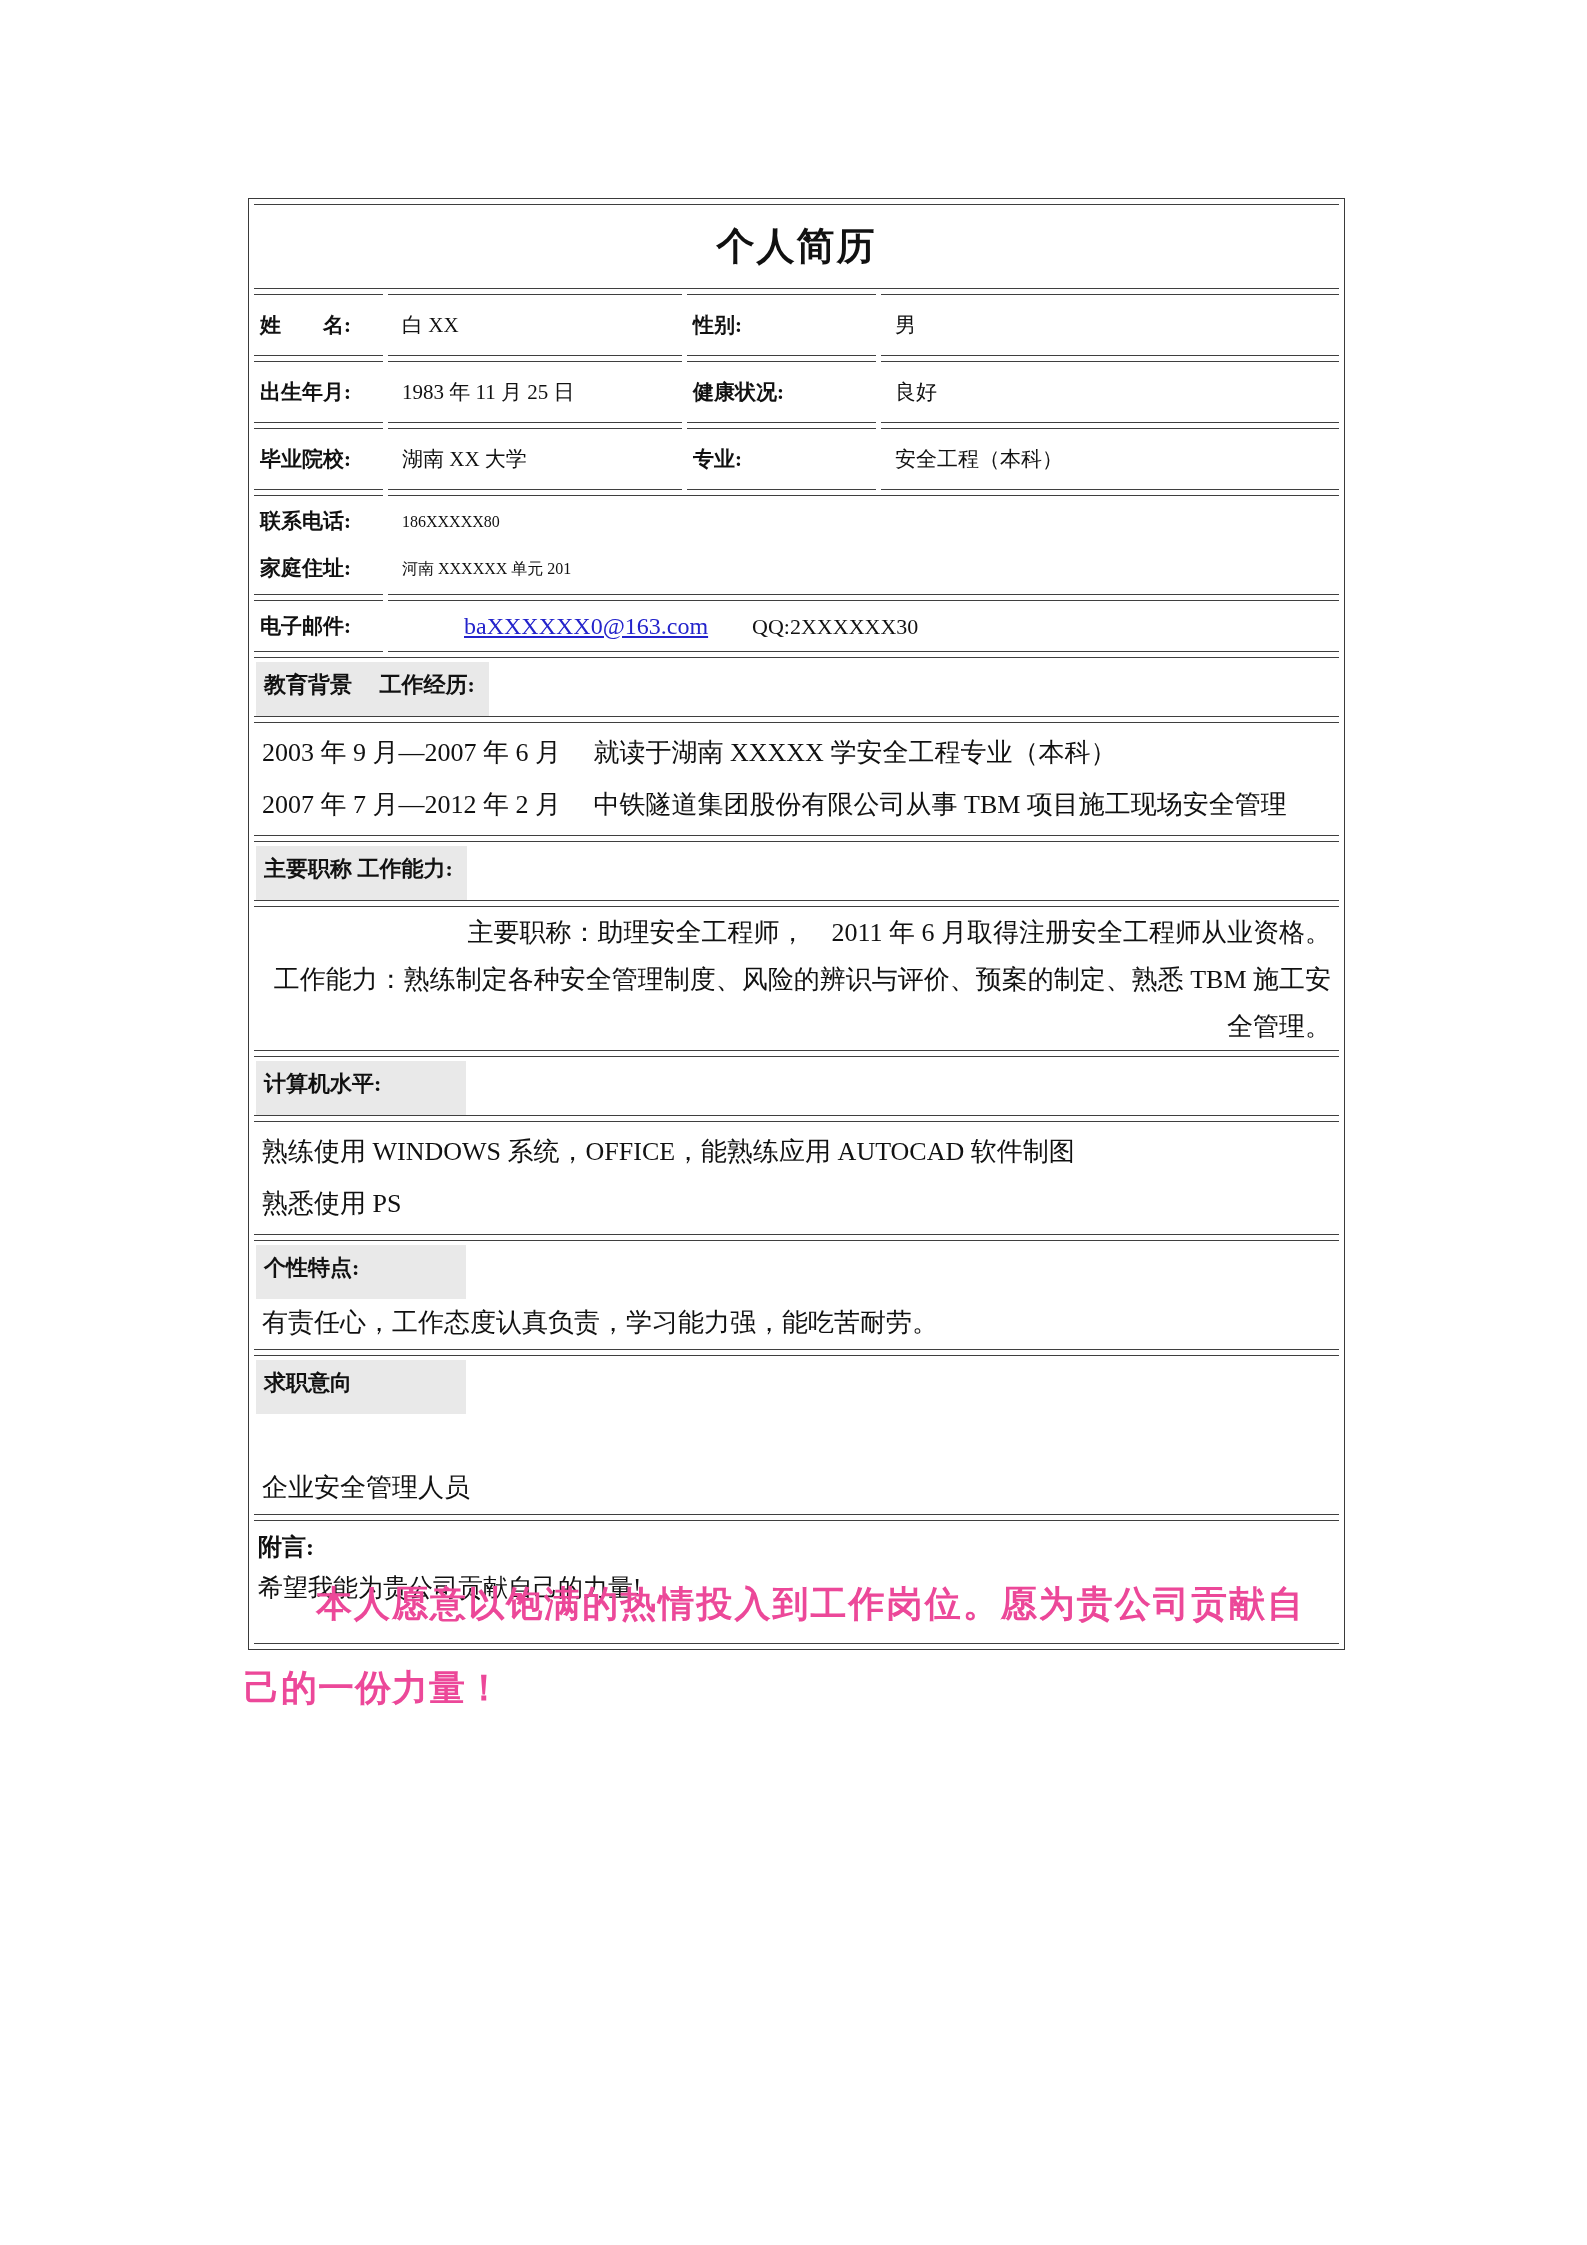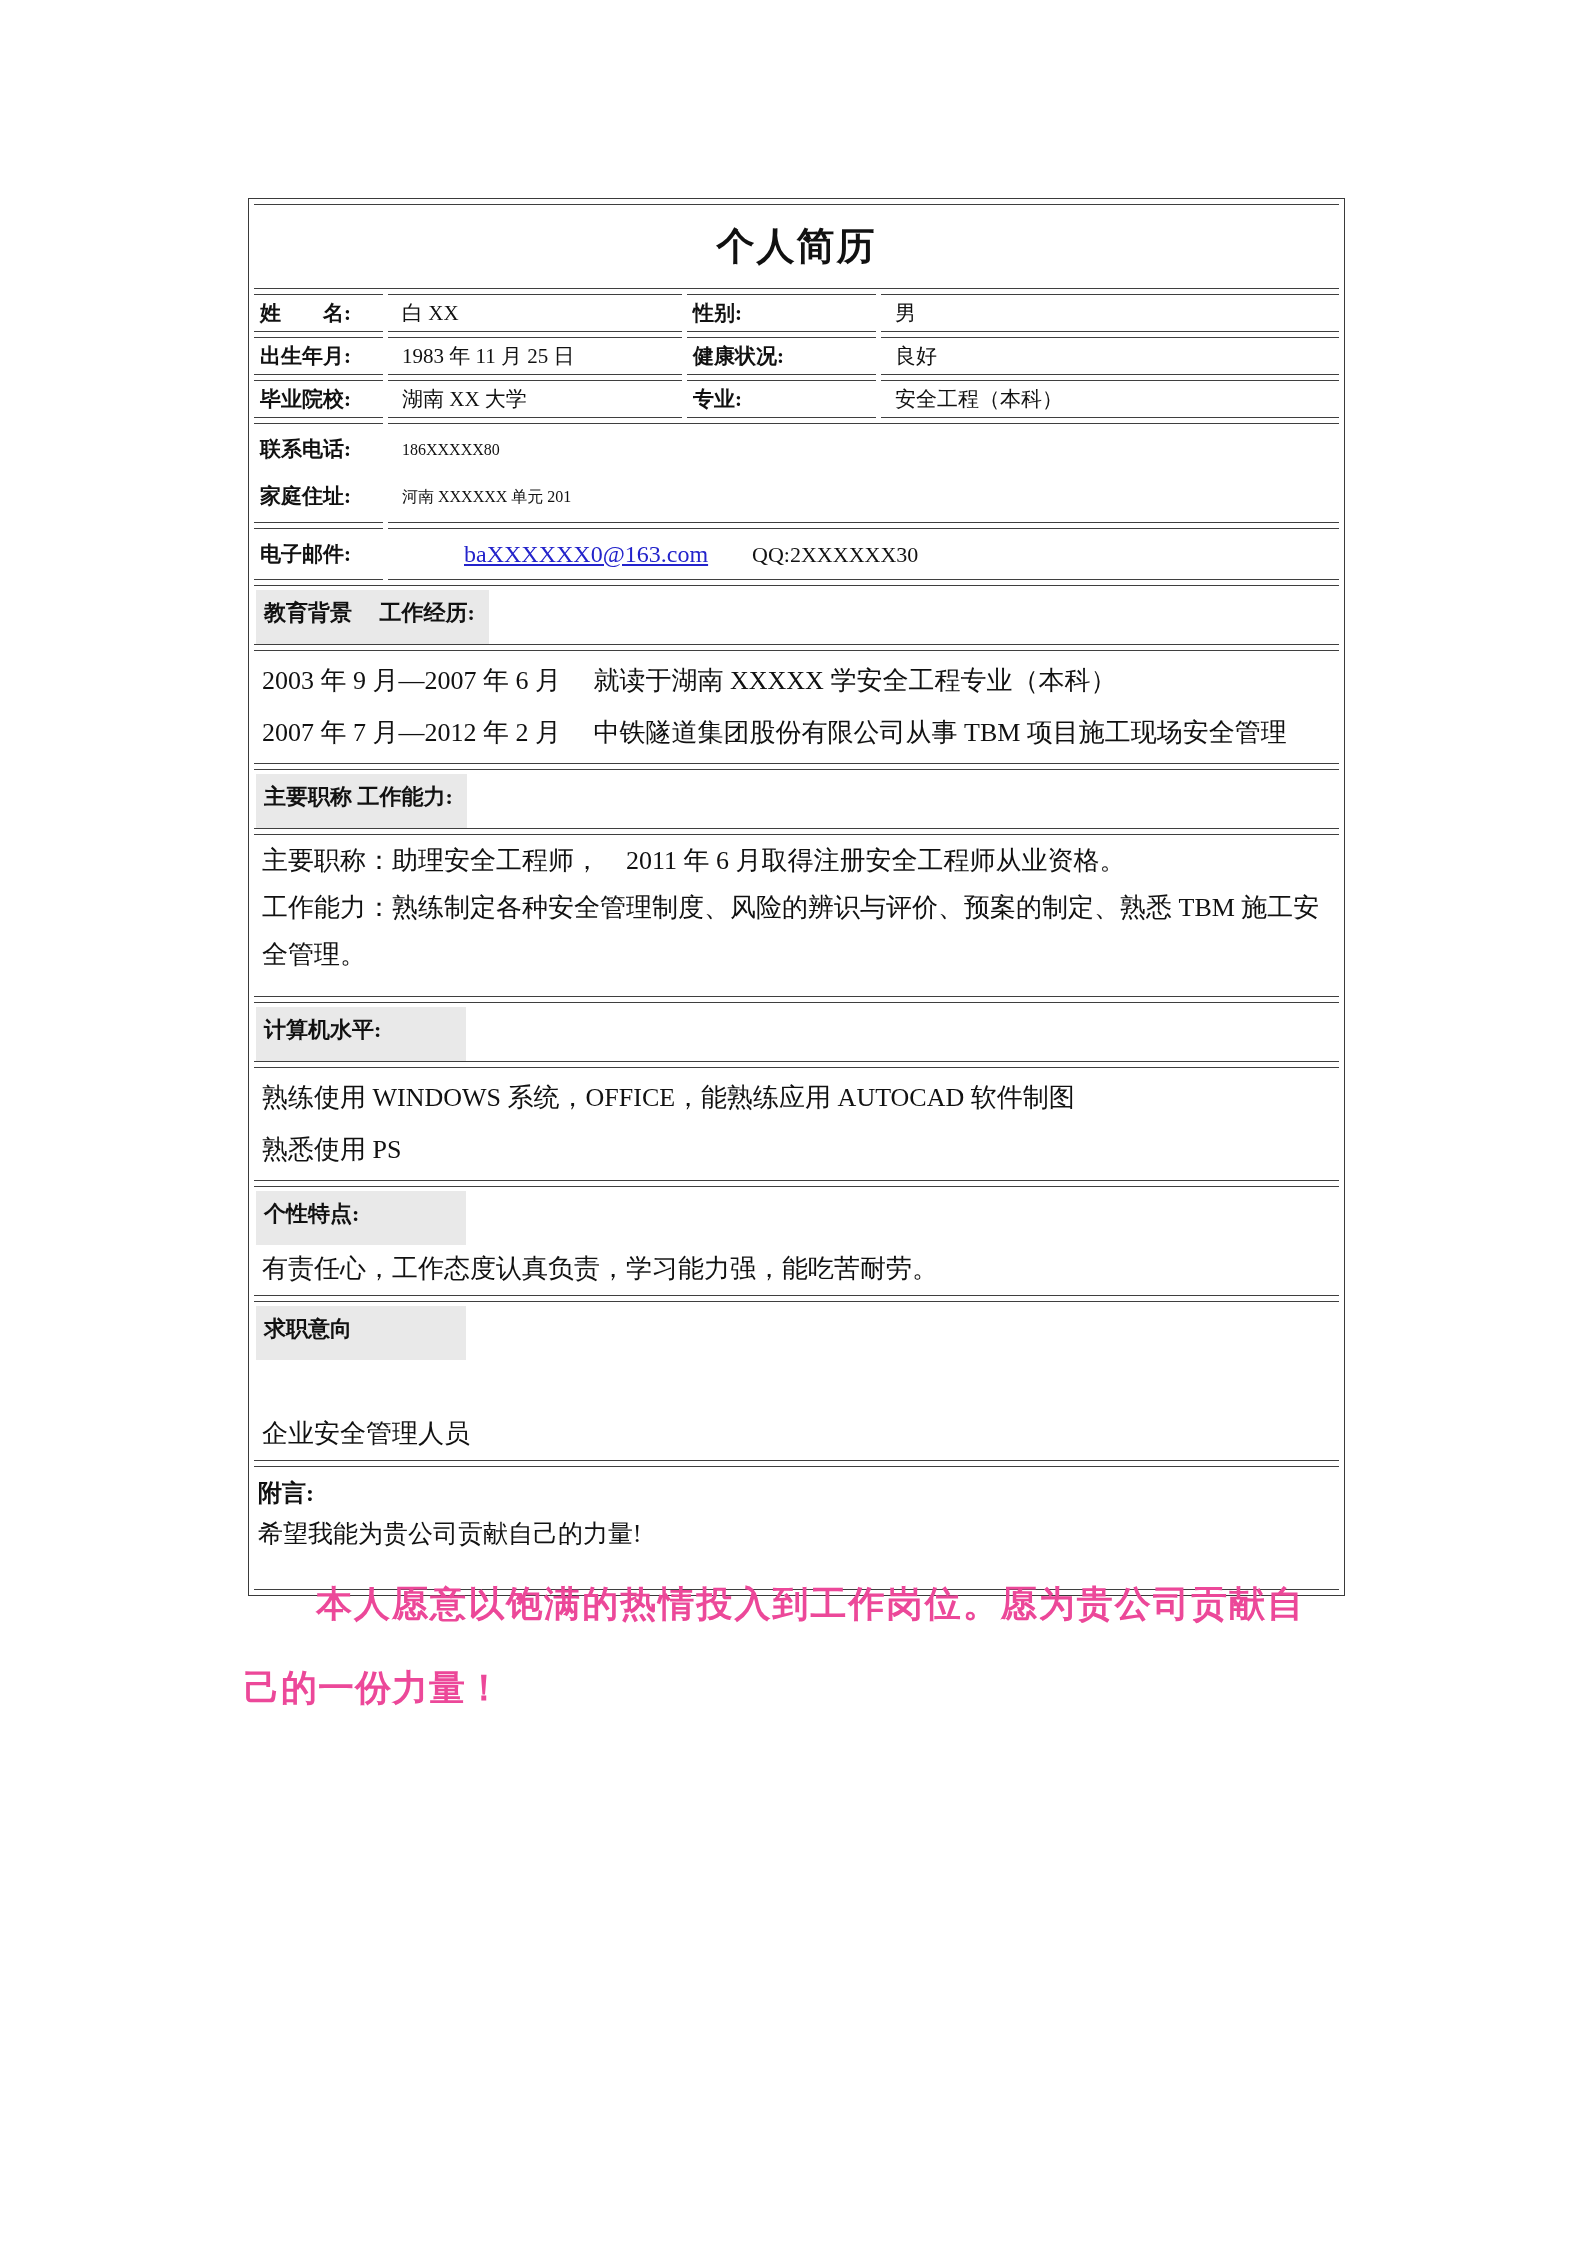--- a/index.html
+++ b/index.html
@@ -30,21 +30,21 @@
     vertical-align: middle;
     overflow: hidden;
   }
   td.title-cell {
     height: 85px;
     text-align: center;
     font-size: 38px;
     font-weight: bold;
     letter-spacing: 2px;
   }
-  tr.info-row td { height: 38px; font-size: 21px; }
+  tr.info-row td { height: 62px; font-size: 21px; }
   td.lbl  { font-weight: bold; padding-left: 6px;  font-size: 21px; }
   td.val  { padding-left: 14px; }
   tr.row-phone td { height: 100px; }
   tr.row-phone .line { line-height: 47px; white-space: nowrap; }
   tr.row-email td { height: 52px; }
   .email-indent { padding-left: 62px; display: inline-block; }
   a.email-link {
     color: #2323CB;
     text-decoration: underline;
     font-size: 24px;
@@ -59,21 +59,21 @@
     min-width: 210px;
     padding: 8px 14px 16px 8px;
     white-space: nowrap;
   }
   td.content-cell {
     font-size: 26px;
     line-height: 52px;
     padding: 4px 8px 4px 8px;
     vertical-align: middle;
   }
-  td.content-cell.tall { padding-top: 2px; padding-bottom: 18px; }
+  td.content-cell.tall { padding-top: 2px; padding-bottom: 0; text-align: right; }
   tr.row-edu-content td      { height: 108px; }
   tr.row-skill-content td    { height: 140px; line-height: 47px; }
   tr.row-computer-content td { height: 100px; }
   td.combo-cell {
     vertical-align: top;
     padding: 4px 8px 4px 2px;
     font-size: 26px;
   }
   tr.row-personality td { height: 88px; }
   tr.row-objective td   { height: 158px; }

